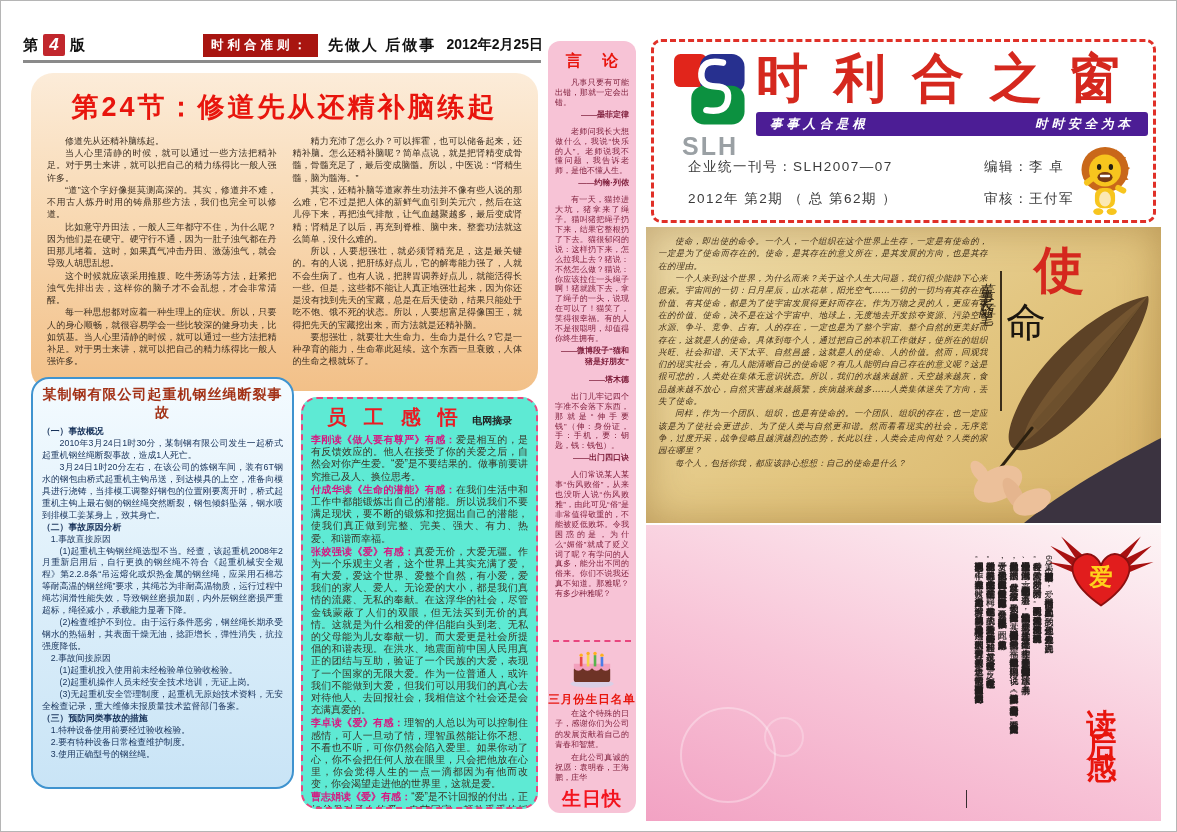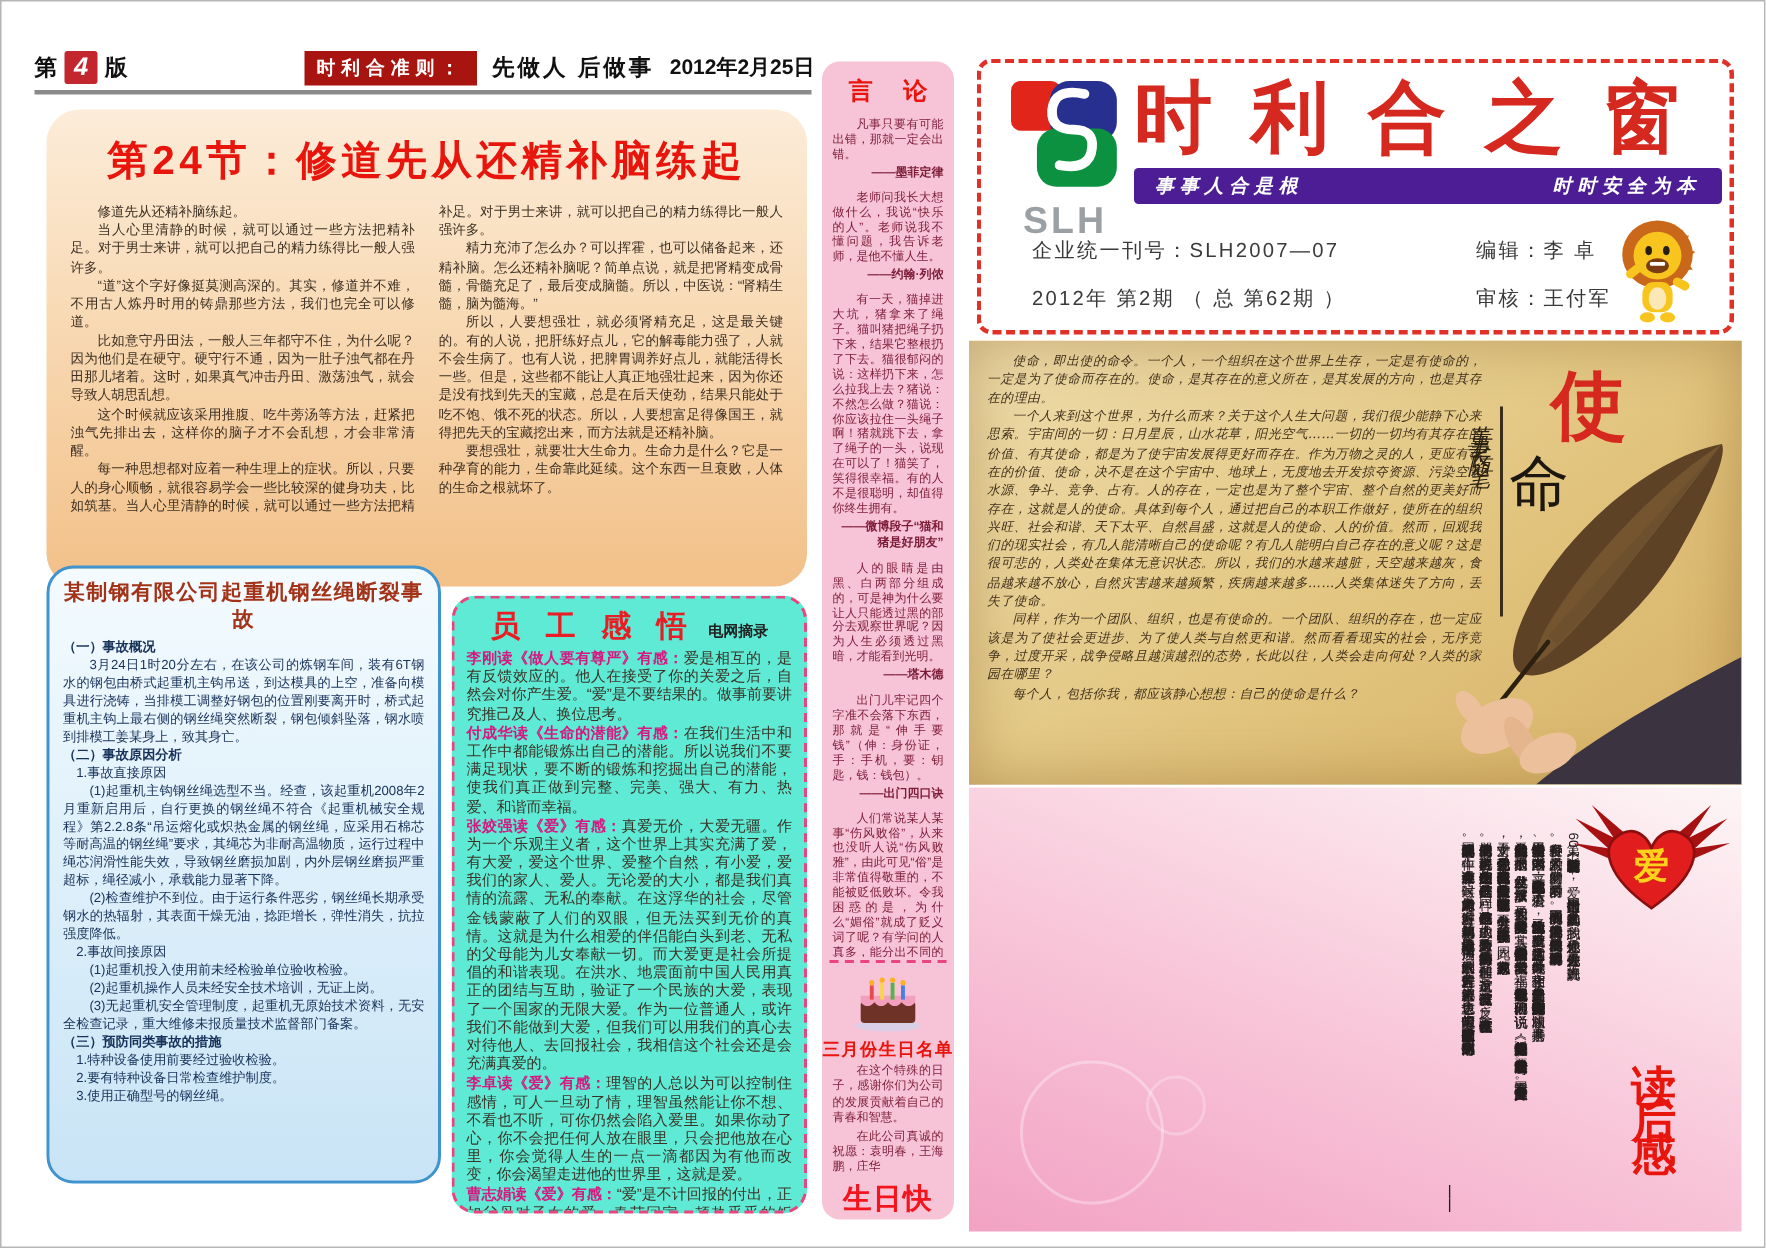--- a/index.html
+++ b/index.html
@@ -166,34 +166,36 @@
         <p>“道”这个字好像挺莫测高深的。其实，修道并不难，不用古人炼丹时用的铸鼎那些方法，我们也完全可以修道。</p>
 
         <p>比如意守丹田法，一般人三年都守不住，为什么呢？因为他们是在硬守。硬守行不通，因为一肚子浊气都在丹田那儿堵着。这时，如果真气冲击丹田、激荡浊气，就会导致人胡思乱想。</p>
 
         <p>这个时候就应该采用推腹、吃牛蒡汤等方法，赶紧把浊气先排出去，这样你的脑子才不会乱想，才会非常清醒。</p>
 
         <p>每一种思想都对应着一种生理上的症状。所以，只要人的身心顺畅，就很容易学会一些比较深的健身功夫，比如筑基。当人心里清静的时候，就可以通过一些方法把精补足。对于男士来讲，就可以把自己的精力练得比一般人强许多。</p>
 
         <p>精力充沛了怎么办？可以挥霍，也可以储备起来，还精补脑。怎么还精补脑呢？简单点说，就是把肾精变成骨髓，骨髓充足了，最后变成脑髓。所以，中医说：“肾精生髓，脑为髓海。”</p>
 
+        <p>其实，还精补脑等道家养生功法并不像有些人说的那么难，它不过是把人体的新鲜气血引到关元穴，然后在这儿停下来，再把浊气排散，让气血越聚越多，最后变成肾精；肾精足了以后，再充到脊椎、脑中来。整套功法就这么简单，没什么难的。</p>
 
         <p>所以，人要想强壮，就必须肾精充足，这是最关键的。有的人说，把肝练好点儿，它的解毒能力强了，人就不会生病了。也有人说，把脾胃调养好点儿，就能活得长一些。但是，这些都不能让人真正地强壮起来，因为你还是没有找到先天的宝藏，总是在后天使劲，结果只能处于吃不饱、饿不死的状态。所以，人要想富足得像国王，就得把先天的宝藏挖出来，而方法就是还精补脑。</p>
 
         <p>要想强壮，就要壮大生命力。生命力是什么？它是一种孕育的能力，生命靠此延续。这个东西一旦衰败，人体的生命之根就坏了。</p>
 
       </div>
   </div>
 
   <div class="accident-box">
     <h2>某制钢有限公司起重机钢丝绳断裂事故</h2>
     <div class="accident-body">
 
         <p class="h">（一）事故概况</p>
 
+        <p>2010年3月24日1时30分，某制钢有限公司发生一起桥式起重机钢丝绳断裂事故，造成1人死亡。</p>
 
         <p>3月24日1时20分左右，在该公司的炼钢车间，装有6T钢水的钢包由桥式起重机主钩吊送，到达模具的上空，准备向模具进行浇铸，当排模工调整好钢包的位置刚要离开时，桥式起重机主钩上最右侧的钢丝绳突然断裂，钢包倾斜坠落，钢水喷到排模工姜某身上，致其身亡。</p>
 
         <p class="h">（二）事故原因分析</p>
 
         <p class="s">1.事故直接原因</p>
 
         <p>(1)起重机主钩钢丝绳选型不当。经查，该起重机2008年2月重新启用后，自行更换的钢丝绳不符合《起重机械安全规程》第2.2.8条“吊运熔化或炽热金属的钢丝绳，应采用石棉芯等耐高温的钢丝绳”要求，其绳芯为非耐高温物质，运行过程中绳芯润滑性能失效，导致钢丝磨损加剧，内外层钢丝磨损严重超标，绳径减小，承载能力显著下降。</p>
 
         <p>(2)检查维护不到位。由于运行条件恶劣，钢丝绳长期承受钢水的热辐射，其表面干燥无油，捻距增长，弹性消失，抗拉强度降低。</p>
@@ -249,21 +251,20 @@
           <p class="qtext">老师问我长大想做什么，我说“快乐的人”。老师说我不懂问题，我告诉老师，是他不懂人生。</p>
           <p class="qattr">——约翰·列侬</p>
         </div>
 
         <div>
           <p class="qtext">有一天，猫掉进大坑，猪拿来了绳子。猫叫猪把绳子扔下来，结果它整根扔了下去。猫很郁闷的说：这样扔下来，怎么拉我上去？猪说：不然怎么做？猫说：你应该拉住一头绳子啊！猪就跳下去，拿了绳子的一头，说现在可以了！猫笑了，笑得很幸福。有的人不是很聪明，却值得你终生拥有。</p>
           <p class="qattr">——微博段子“猫和猪是好朋友”</p>
         </div>
 
         <div>
-          <p class="qtext">人的眼睛是由黑、白两部分组成的，可是神为什么要让人只能透过黑的部分去观察世界呢？因为人生必须透过黑暗，才能看到光明。</p>
           <p class="qattr">——塔木德</p>
         </div>
 
         <div>
           <p class="qtext">出门儿牢记四个字准不会落下东西，那就是“伸手要钱”（伸：身份证，手：手机，要：钥匙，钱：钱包）。</p>
           <p class="qattr">——出门四口诀</p>
         </div>
 
         <div>
           <p class="qtext">人们常说某人某事“伤风败俗”，从来也没听人说“伤风败雅”，由此可见“俗”是非常值得敬重的，不能被贬低败坏。令我困惑的是，为什么“媚俗”就成了贬义词了呢？有学问的人真多，能分出不同的俗来。你们不说我还真不知道。那雅呢？有多少种雅呢？</p>

